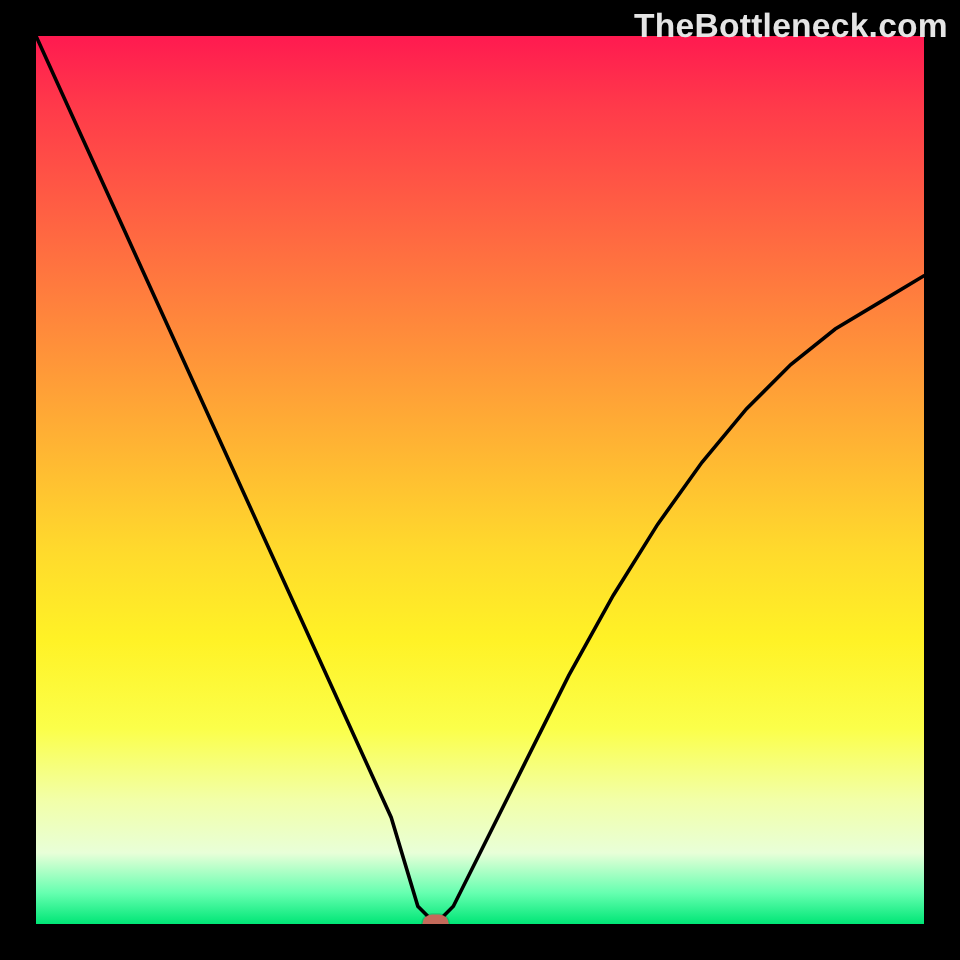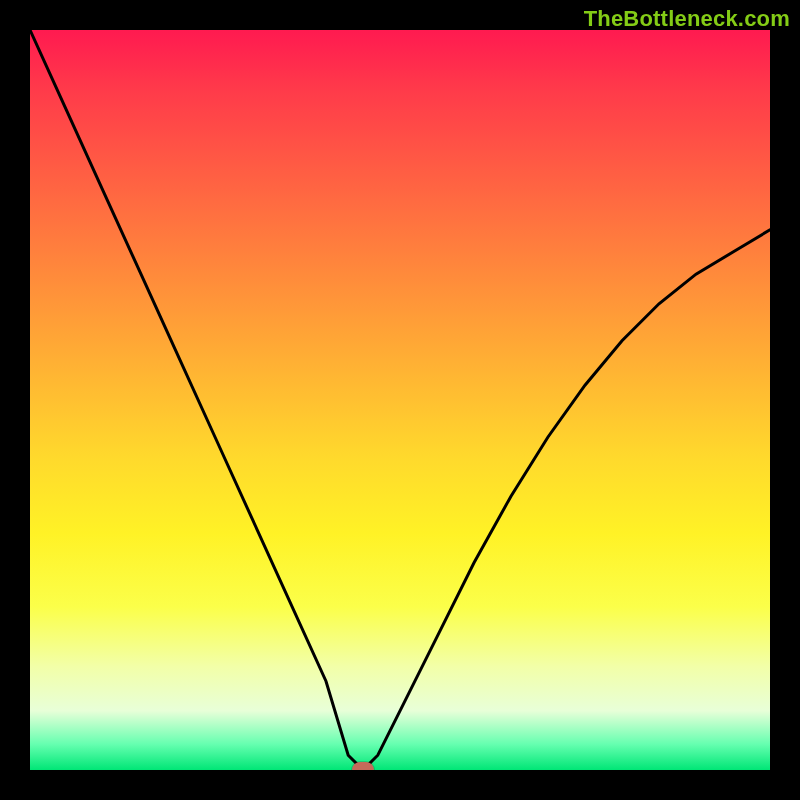--- a/index.html
+++ b/index.html
@@ -14,22 +14,22 @@
   .frame {
     position: relative;
     width: 800px;
     height: 800px;
     background: #000;
   }
   .watermark {
     position: absolute;
     top: 6px;
     right: 10px;
-    color: #84cc16;
-    font-size: 22px;
+    color: #e5e5e5;
+    font-size: 28px;
     font-weight: 600;
     letter-spacing: 0.2px;
     z-index: 10;
   }
   .plot-area {
     position: absolute;
     left: 30px;
     top: 30px;
     width: 740px;
     height: 740px;

